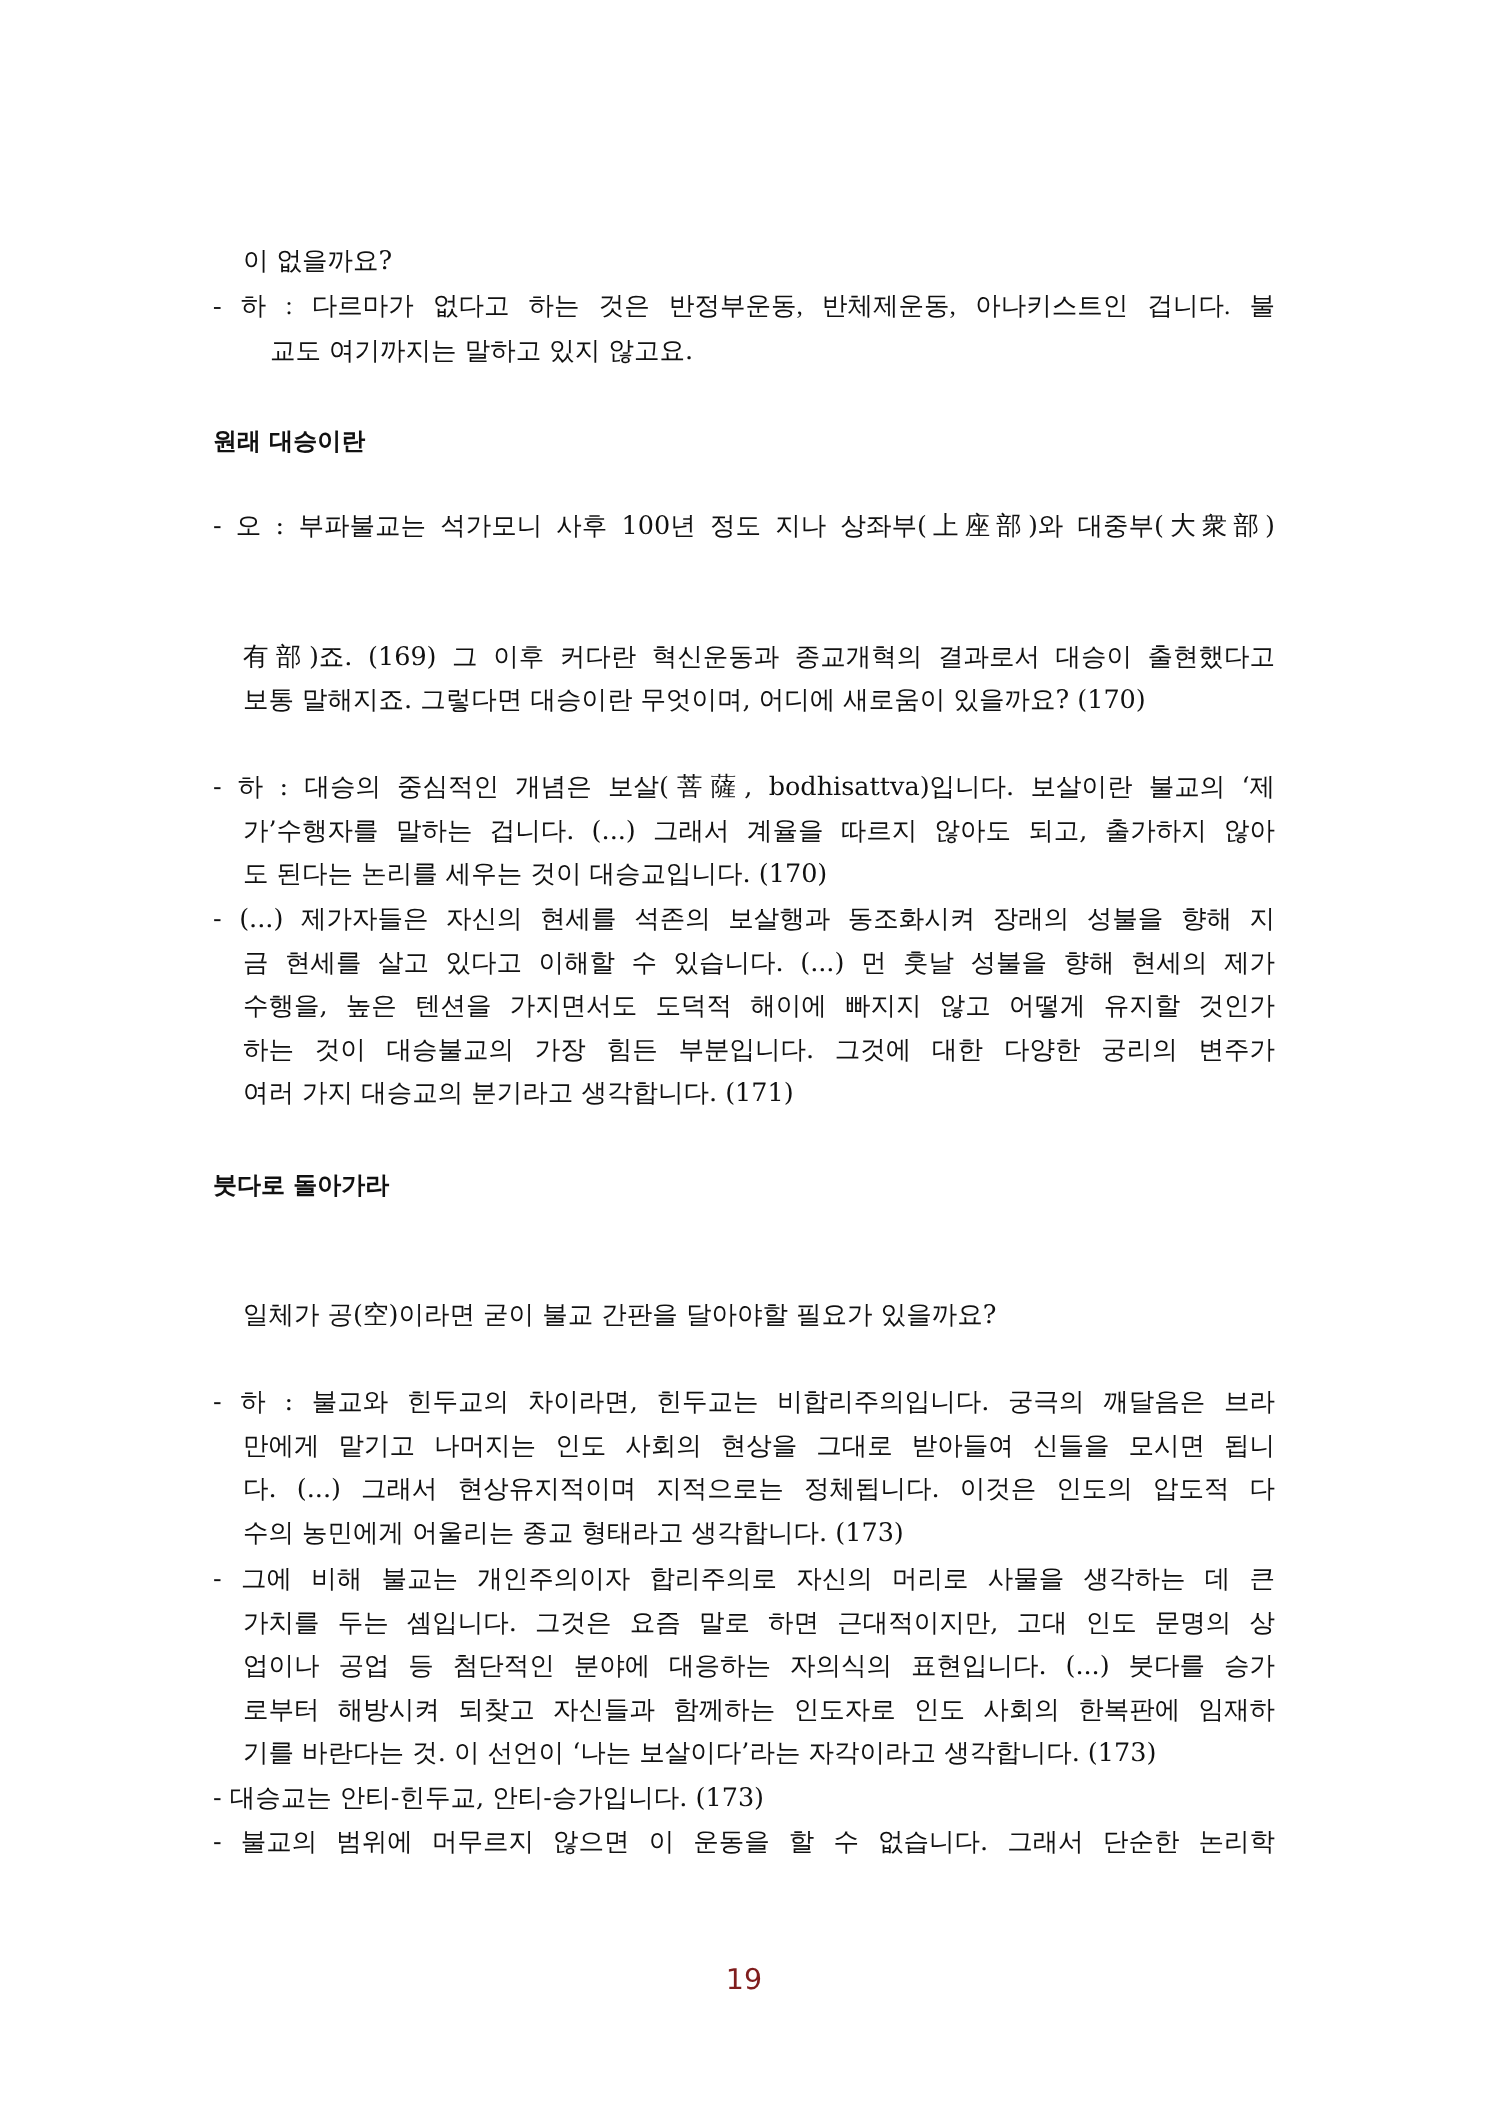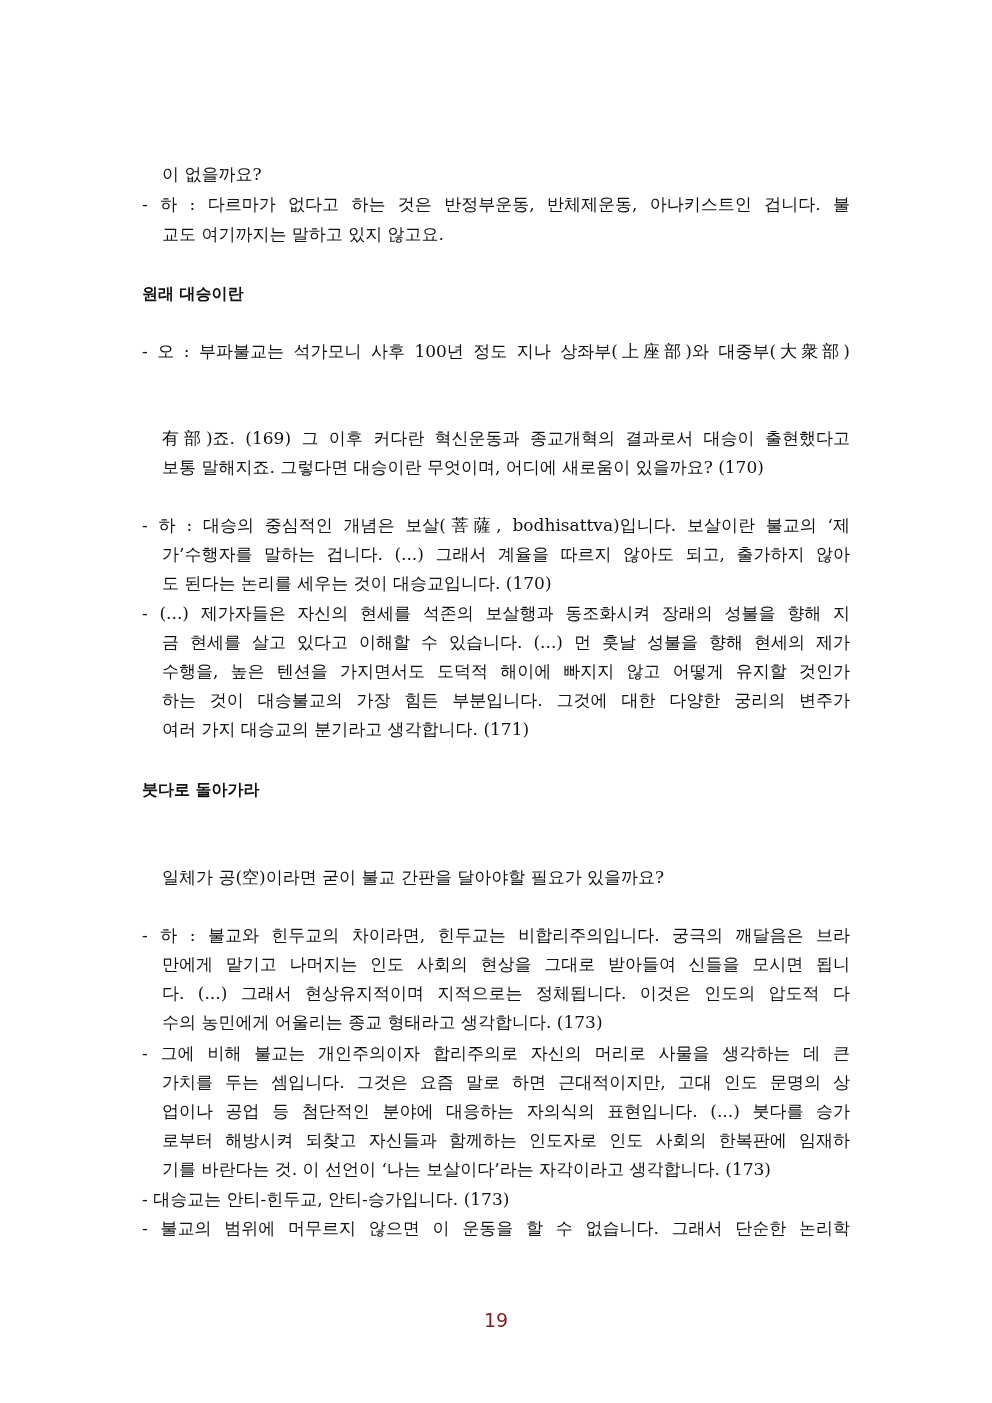--- a/index.html
+++ b/index.html
@@ -35,22 +35,22 @@
       font-weight: normal;
     }
   </style>
 </head>
 <body>
 
 <div class="page">
 
   <div class="line" style="left:162px; top:163px;">이 없을까요?</div>
 
-  <div class="line just" style="left:142px; top:193px; width:708px;">- 하 : 다르마가 없다고 하는 것은 반정부운동, 반체제운동, 아나키스트인 겁니다. 불</div>
-  <div class="line" style="left:162px; top:223px;">교도 여기까지는 말하고 있지 않고요.</div>
+  <div class="line just" style="left:142px; top:193px; width:708px;font-family:Liberation Serif, serif;">- 하 : 다르마가 없다고 하는 것은 반정부운동, 반체제운동, 아나키스트인 겁니다. 불</div>
+  <div class="line" style="left:180px; top:223px;">교도 여기까지는 말하고 있지 않고요.</div>
 
   <div class="heading" style="left:142px; top:283px;">원래 대승이란</div>
 
   <div class="line just" style="left:142px; top:340px; width:708px;">- 오 : 부파불교는 석가모니 사후 100년 정도 지나 상좌부(上座部)와 대중부(大衆部)</div>
   <div class="line just" style="left:162px; top:427px; width:688px;">有部)죠. (169) 그 이후 커다란 혁신운동과 종교개혁의 결과로서 대승이 출현했다고</div>
   <div class="line" style="left:162px; top:456px;">보통 말해지죠. 그렇다면 대승이란 무엇이며, 어디에 새로움이 있을까요? (170)</div>
 
   <div class="line just" style="left:142px; top:514px; width:708px;">- 하 : 대승의 중심적인 개념은 보살(菩薩, bodhisattva)입니다. 보살이란 불교의 ‘제</div>
   <div class="line just" style="left:162px; top:543px; width:688px;">가’수행자를 말하는 겁니다. (...) 그래서 계율을 따르지 않아도 되고, 출가하지 않아</div>
   <div class="line" style="left:162px; top:572px;">도 된다는 논리를 세우는 것이 대승교입니다. (170)</div>

